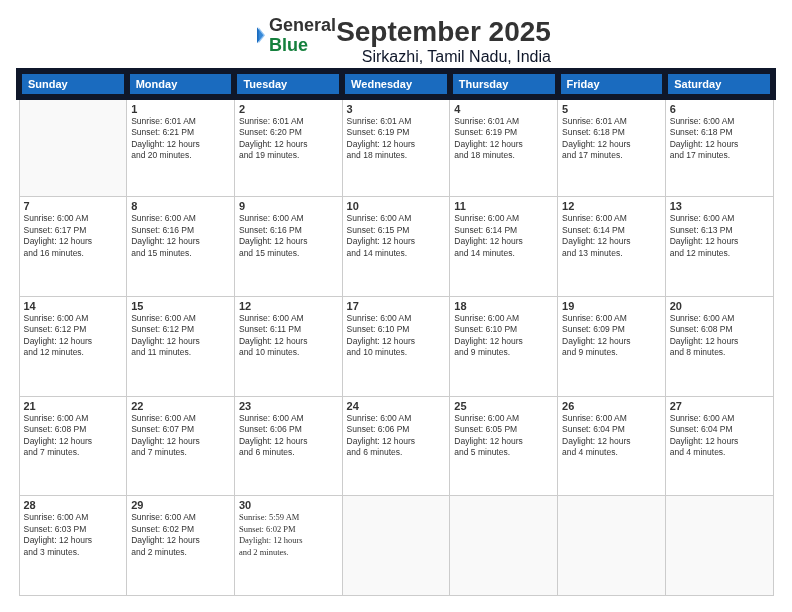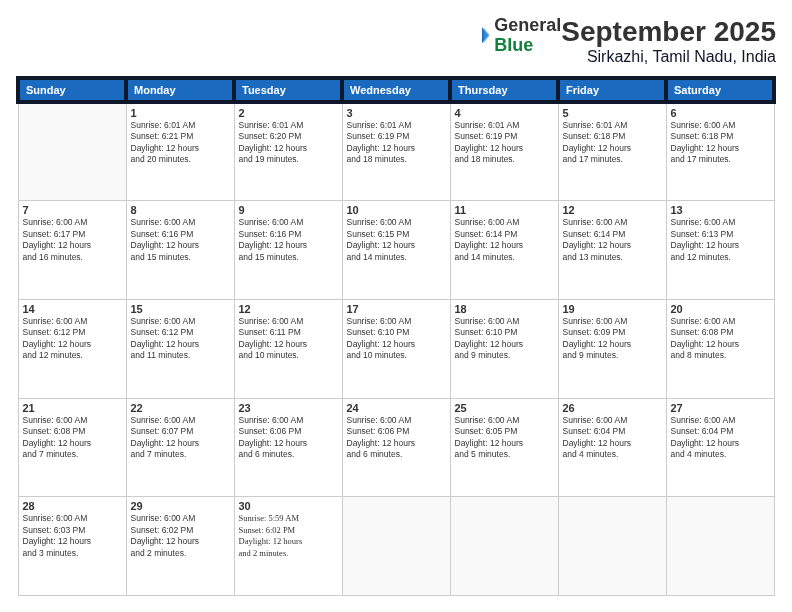--- a/index.html
+++ b/index.html
@@ -13,22 +13,22 @@
     .page {
       width: 792px;
       height: 612px;
       padding: 16px;
       display: flex;
       flex-direction: column;
     }
     .header {
       display: flex;
       align-items: flex-start;
-      justify-content: flex-end;
-      margin-bottom: 10px;
+      justify-content: center;
+      margin-bottom: 2px;
     }
     .logo {
       display: flex;
       align-items: center;
       gap: 4px;
     }
     .logo-text {
       font-size: 18px;
       font-weight: bold;
       line-height: 1.1;
@@ -58,21 +58,21 @@
       width: 100%;
       table-layout: fixed;
     }
     .calendar th {
       background: #1a6bbf;
       color: #fff;
       font-size: 11px;
       font-weight: bold;
       padding: 4px 6px;
       text-align: left;
-      border: 4px solid #0f172a;
+      border: 6px solid #0f172a;
     }
     .calendar td {
       border: 1px solid #ccc;
       vertical-align: top;
       padding: 3px 4px;
       font-size: 9px;
       color: #333;
       background: #fff;
       height: 80px;
     }

